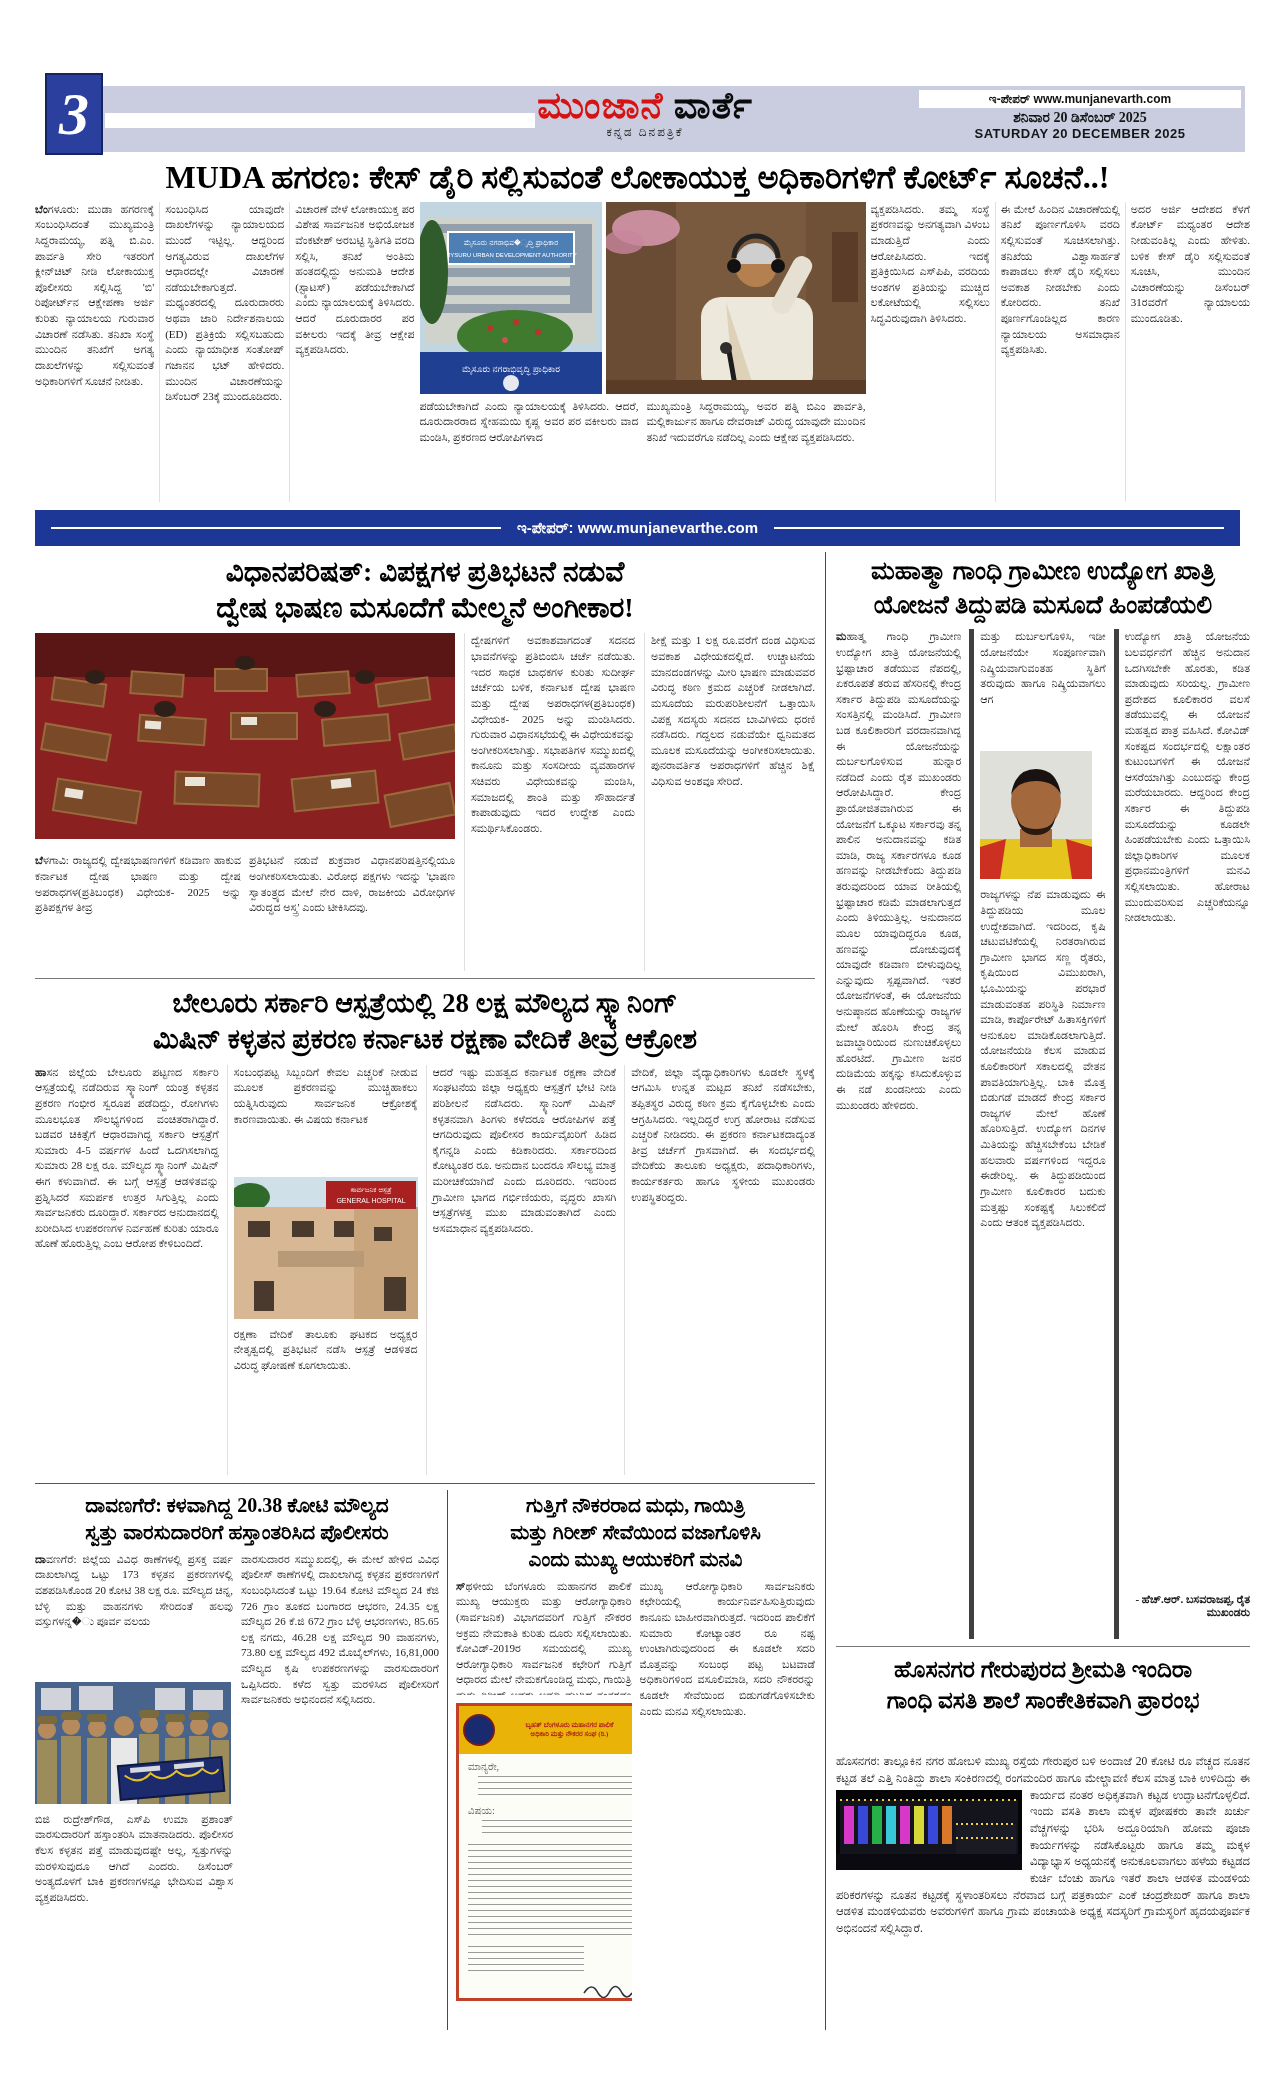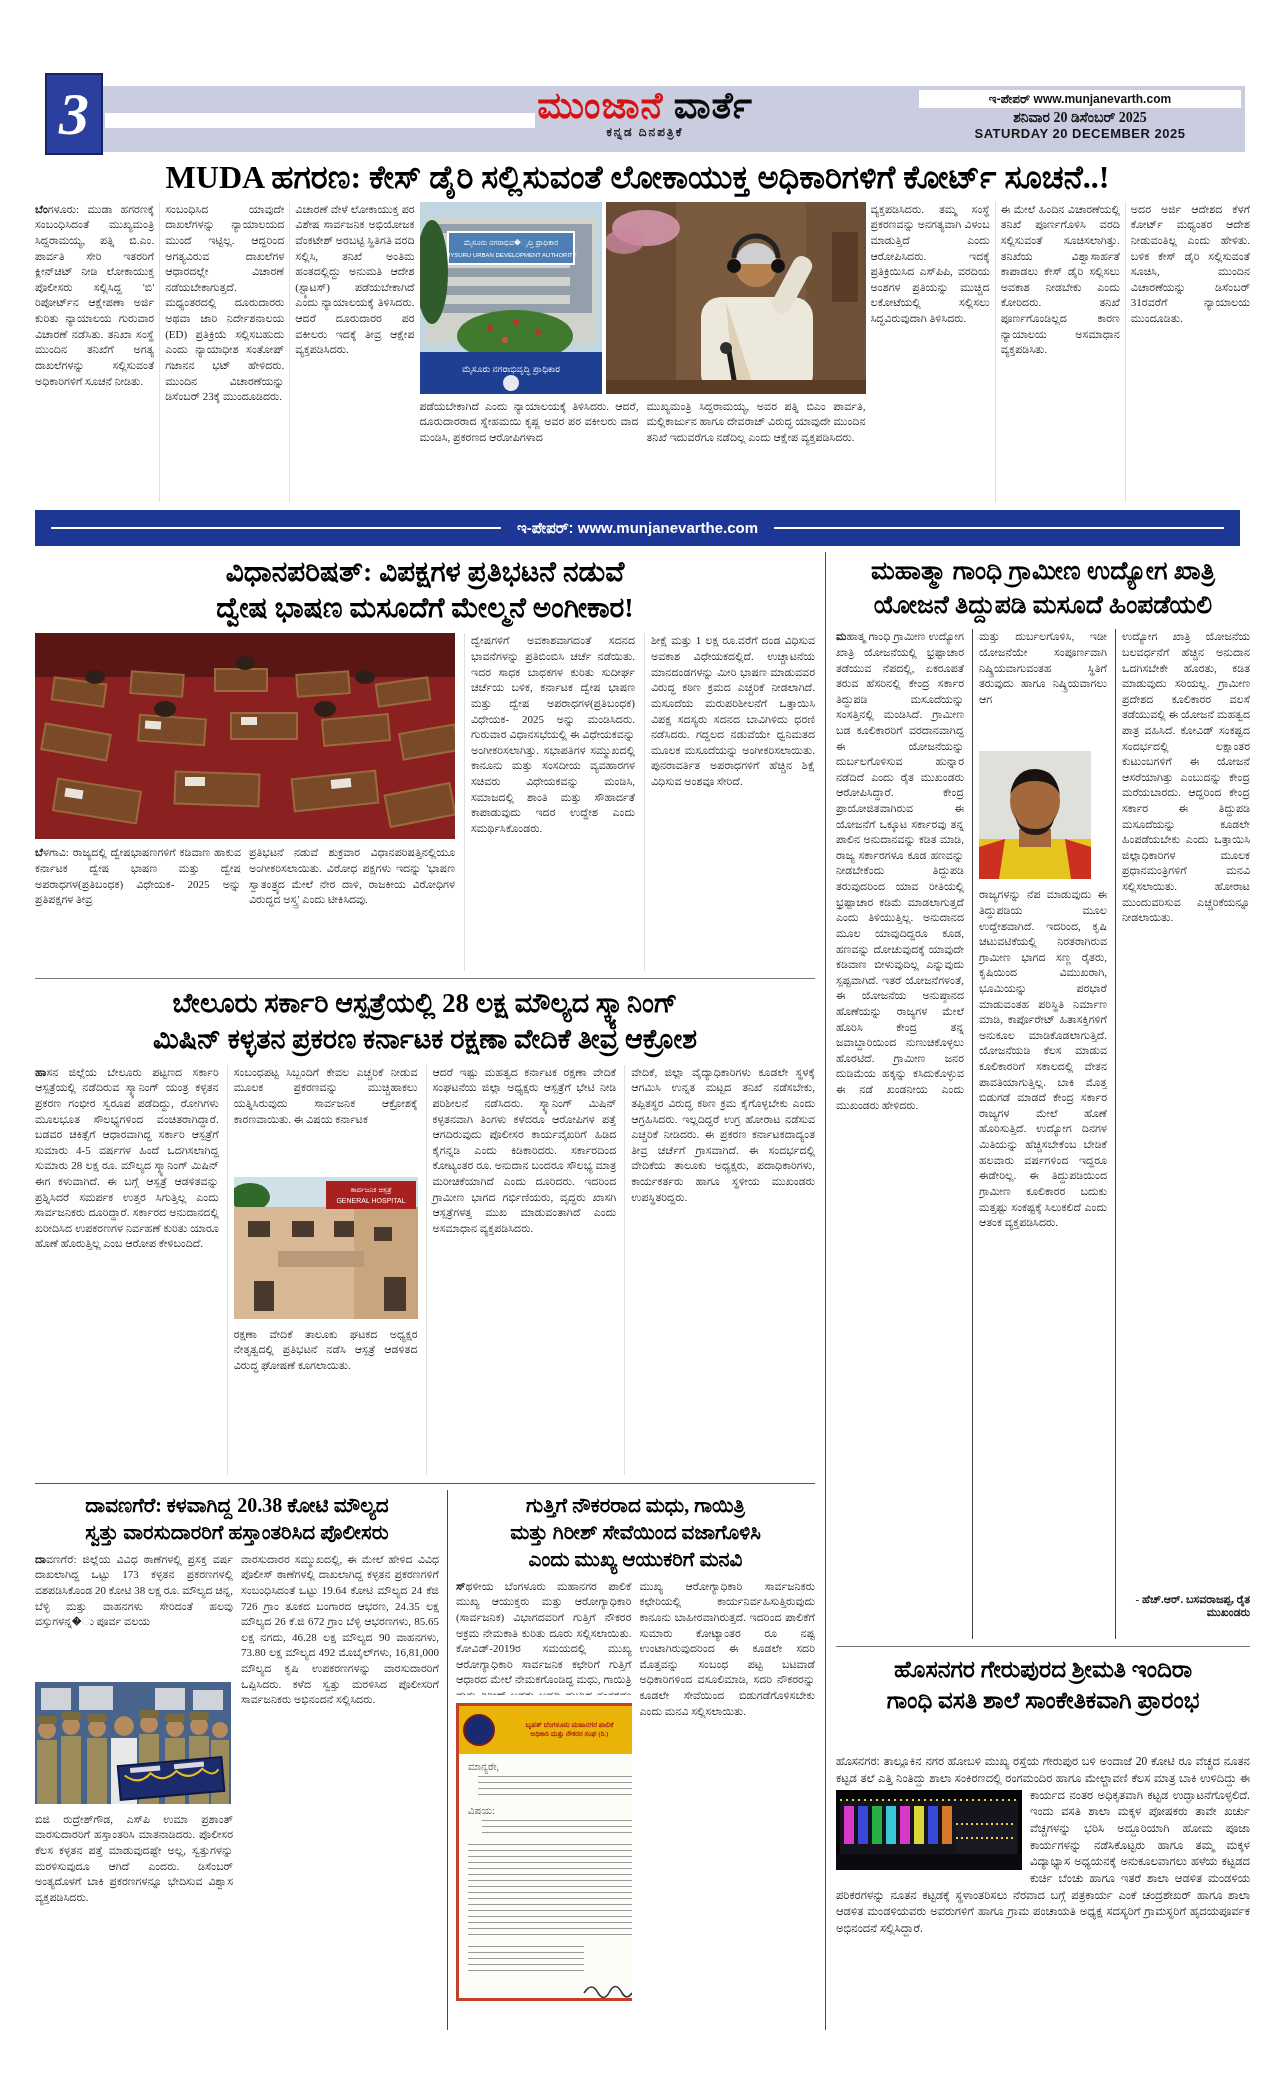--- a/index.html
+++ b/index.html
@@ -7,21 +7,21 @@
         font-family:"Liberation Serif","DejaVu Serif",serif;color:#151515;}
   
   .masthead{position:relative;margin:86px 30px 0 45px;height:66px;background:#c9cddf;}
   .page-num{position:absolute;left:0;top:-13px;width:54px;height:78px;background:#2b3f9e;
             border:2px solid #16245f;color:#fff;display:flex;align-items:center;justify-content:center;
             font-size:60px;font-weight:bold;font-style:italic;font-family:"Liberation Serif",serif;}
   .mast-strip{position:absolute;left:60px;top:27px;width:430px;height:15px;background:#fff;}
   .mast-title-block{position:absolute;left:50%;transform:translateX(-50%);top:1px;text-align:center;width:420px;}
   .mast-title{font-size:37px;font-weight:800;letter-spacing:1px;line-height:1.0;}
   .t-red{color:#d61313;} .t-black{color:#0a0a0a;}
-  .mast-sub{font-size:12px;font-weight:bold;color:#222;margin-top:1px;letter-spacing:2px;}
+  .mast-sub{font-size:12px;font-weight:normal;color:#222;margin-top:1px;letter-spacing:2px;}
   .mast-right{position:absolute;right:4px;top:4px;width:322px;text-align:center;}
   .epaper-box{background:#fff;font-size:12px;font-weight:bold;padding:2px 7px;color:#111;
               font-family:"Liberation Sans",sans-serif;}
   .date-kn{font-size:14px;font-weight:bold;margin-top:2px;}
   .date-en{font-size:13px;font-weight:bold;font-family:"Liberation Sans",sans-serif;letter-spacing:.5px;}
   
   .main-headline{margin:8px 28px 6px;text-align:center;font-size:32px;line-height:1.12;font-weight:800;color:#000;}
   h2.sec{margin:2px 0 8px;text-align:center;font-weight:800;color:#000;}
   .h-parishat{font-size:28px;line-height:1.28;}
   .h-beluru{font-size:27px;line-height:1.3;}
@@ -43,38 +43,38 @@
   .banner .btext{font-size:15px;font-weight:bold;font-family:"Liberation Sans",sans-serif;}
   .mid{display:flex;gap:10px;margin:4px 25px 0 35px;}
   .left-zone{width:780px;}
   .right-zone{width:414px;}
   .zone-divider{width:1px;background:#4a4a4a;}
   .vrule{width:1px;background:#4a4a4a;}
   hr.heavy{border:0;border-top:1px solid #777;margin:7px 0;}
   
   .parishat-content{display:flex;gap:9px;height:338px;}
   .pz-left{width:420px;display:flex;flex-direction:column;}
-  .below-cols{display:flex;gap:8px;margin-top:6px;flex:1;overflow:hidden;}
+  .below-cols{display:flex;gap:8px;margin-top:14px;flex:1;overflow:hidden;}
   .below-cols .bcol{flex:1;overflow:hidden;}
   .pz-col{flex:1;overflow:hidden;border-left:1px solid #e0e0e0;padding-left:6px;}
   
   .beluru-cols{display:flex;gap:8px;height:410px;}
   .beluru-cols .bl{flex:1;overflow:hidden;}
   .beluru-cols .bl + .bl{border-left:1px solid #e0e0e0;padding-left:6px;}
   
   .bottom-row{display:flex;gap:8px;border-top:1px solid #555;margin-top:8px;padding-top:6px;height:540px;}
   .davanagere{width:404px;}
   .guttige{flex:1;}
   .dv-cols,.gt-cols{display:flex;gap:8px;overflow:hidden;}
   .dv-cols{height:468px;} .gt-cols{height:430px;}
   .dv-cols .c,.gt-cols .c{flex:1;overflow:hidden;}
   
   .mh-cols{display:flex;gap:8px;height:1010px;}
   .mh-cols .c{flex:1;overflow:hidden;}
-  .mh-cols .c + .c{border-left:1px solid #404040;padding-left:6px;}
+  .mh-cols .c + .c{border-left:5px solid #404040;padding-left:6px;}
   .signature{text-align:right;font-weight:bold;font-size:11px;margin-top:24px;}
   
   .hosa-body{font-size:11.5px;line-height:1.45;text-align:justify;overflow:hidden;height:248px;margin-top:37px;}
   .float-photo{float:left;margin:3px 8px 3px 0;}
   
   .letter{width:184px;height:292px;border:3px solid #c04028;background:#fdfdf8;margin-top:8px;overflow:hidden;}
   .letter-head{background:#eab308;display:flex;align-items:center;gap:5px;padding:4px;height:40px;}
   .seal{width:28px;height:28px;border-radius:50%;background:#1a2a6e;border:2px solid #7a1a1a;flex-shrink:0;}
   .letter-head-text{font-size:7px;font-weight:bold;color:#b02020;line-height:1.25;text-align:center;flex:1;}
   .letter-body{padding:7px 9px;font-size:10px;color:#555;}

